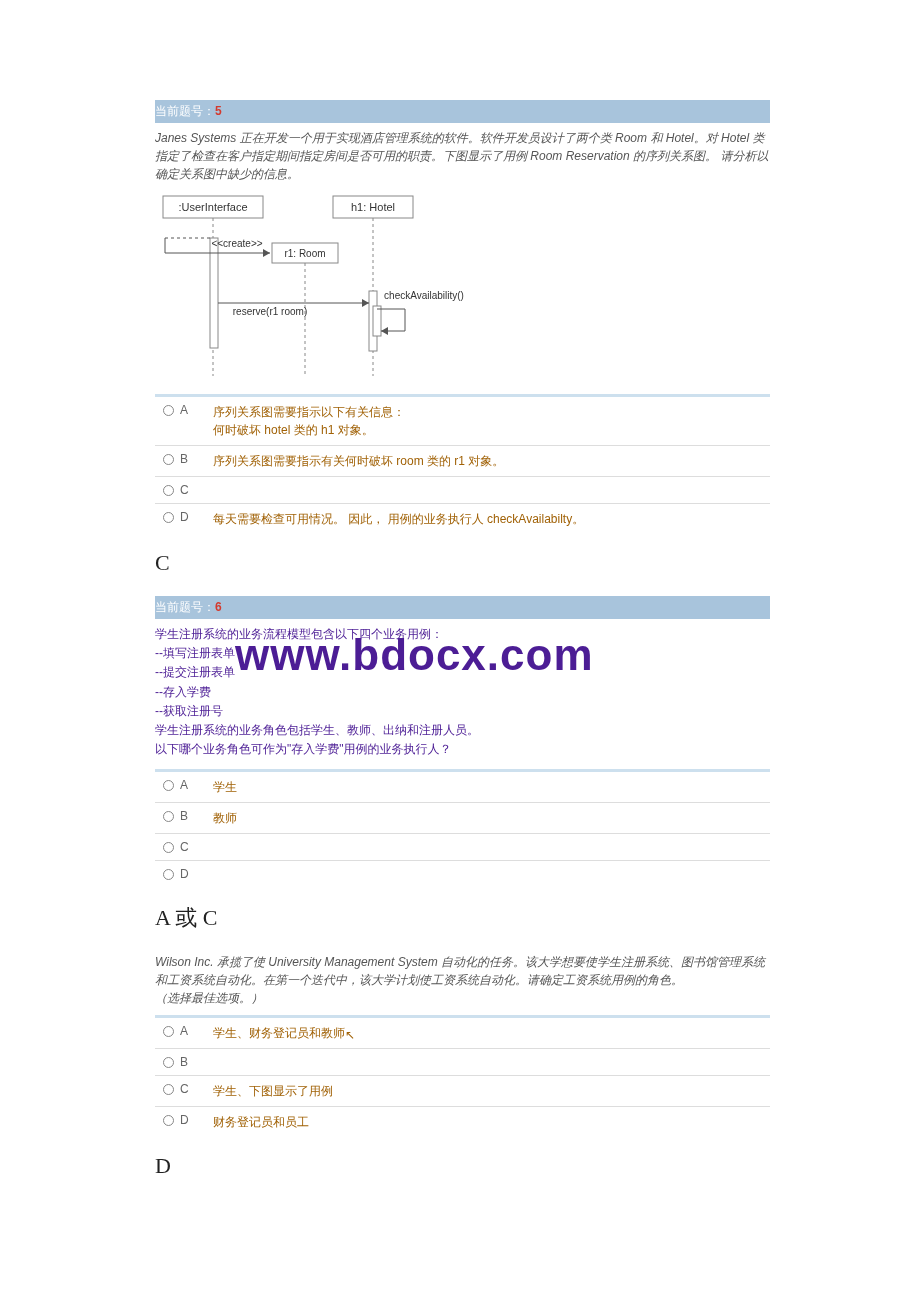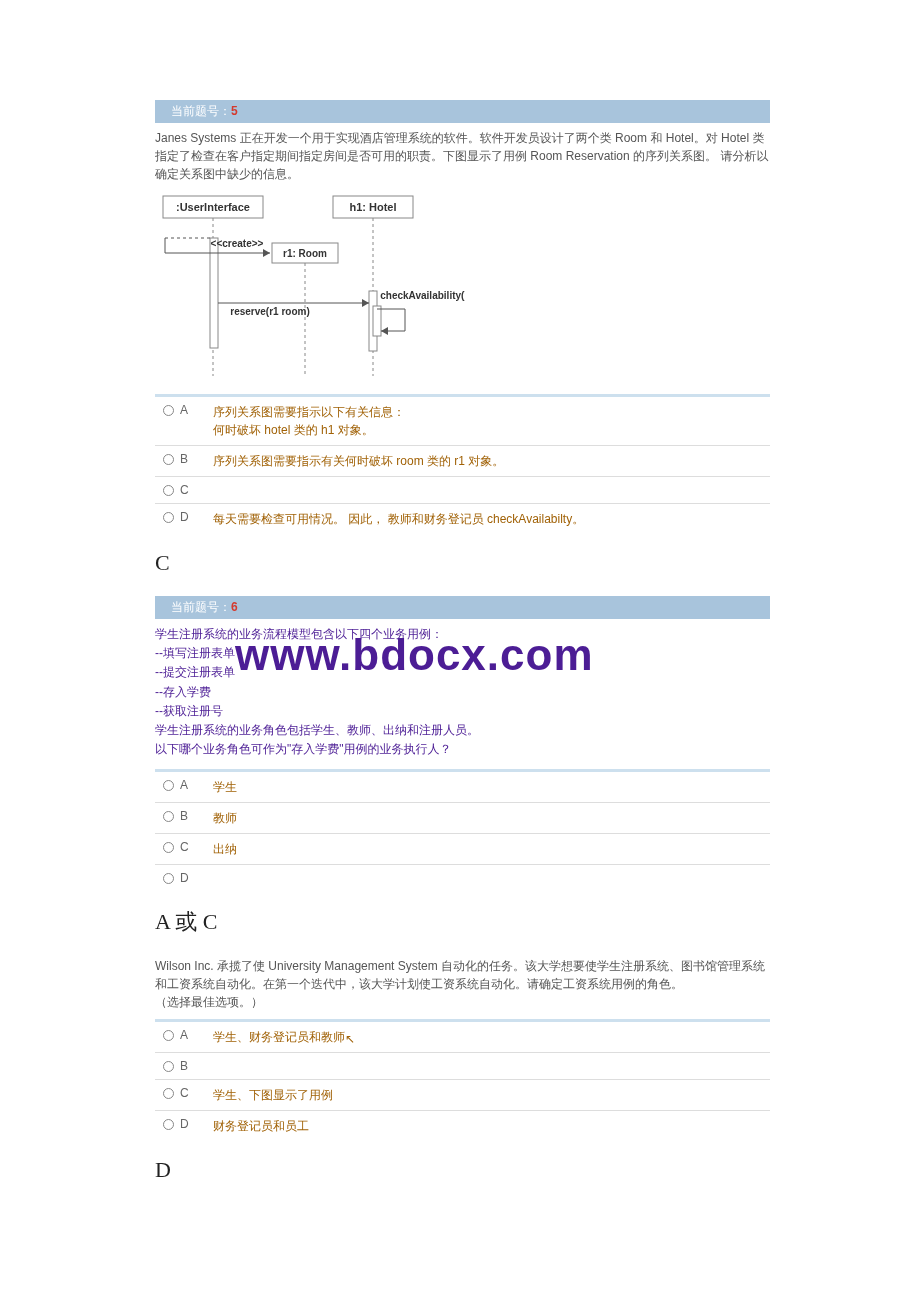--- a/index.html
+++ b/index.html
@@ -8,36 +8,36 @@
       font-size: 12px;
       color: #333;
       background: #fff;
       width: 920px;
       margin: 0 auto;
       padding: 100px 150px 100px 155px;
     }
     .question-header {
       background: #a8c4dc;
       color: #fff;
-      padding: 3px 16px;
+      padding: 3px 0;
       font-size: 12px;
       margin-bottom: 6px;
     }
     .question-header .num {
       color: #d43a2e;
       font-weight: bold;
     }
     .question-text {
       color: #555;
       line-height: 1.5;
       margin-bottom: 8px;
+      font-style: italic;
     }
     .diagram {
       margin: 8px 0 10px 0;
-      font-weight: bold;
     }
     .option-divider {
       height: 3px;
       background: #cde0ee;
       margin-top: 6px;
     }
     .option-row {
       display: flex;
       align-items: flex-start;
       border-bottom: 1px solid #ddd;
@@ -165,21 +165,21 @@
     <div class="opt-col">
         <div class="radio"></div>
         <span class="opt-label">C</span>
       </div>
   </div>
   <div class="option-row" style="border-bottom:none;">
     <div class="opt-col">
         <div class="radio"></div>
         <span class="opt-label">D</span>
       </div>
-    <div class="opt-text">每天需要检查可用情况。 因此， 教师和财务登记员 checkAvailabilty。</div>
+    <div class="opt-text">每天需要检查可用情况。 因此， 用例的业务执行人 checkAvailabilty。</div>
   </div>
 </div>
 
 <div class="answer">C</div>
 
 <div>
   <div class="question-header">
     <span>当前题号：</span><span class="num">6</span>
   </div>
   <div class="watermark-wrap">
@@ -206,21 +206,20 @@
         <div class="radio"></div>
         <span class="opt-label">B</span>
       </div>
     <div class="opt-text">教师</div>
   </div>
   <div class="option-row">
     <div class="opt-col">
         <div class="radio"></div>
         <span class="opt-label">C</span>
       </div>
-    <div class="opt-text">出纳</div>
   </div>
   <div class="option-row" style="border-bottom:none;">
     <div class="opt-col">
         <div class="radio"></div>
         <span class="opt-label">D</span>
       </div>
   </div>
 </div>
 
 <div class="answer">A 或 C</div>

